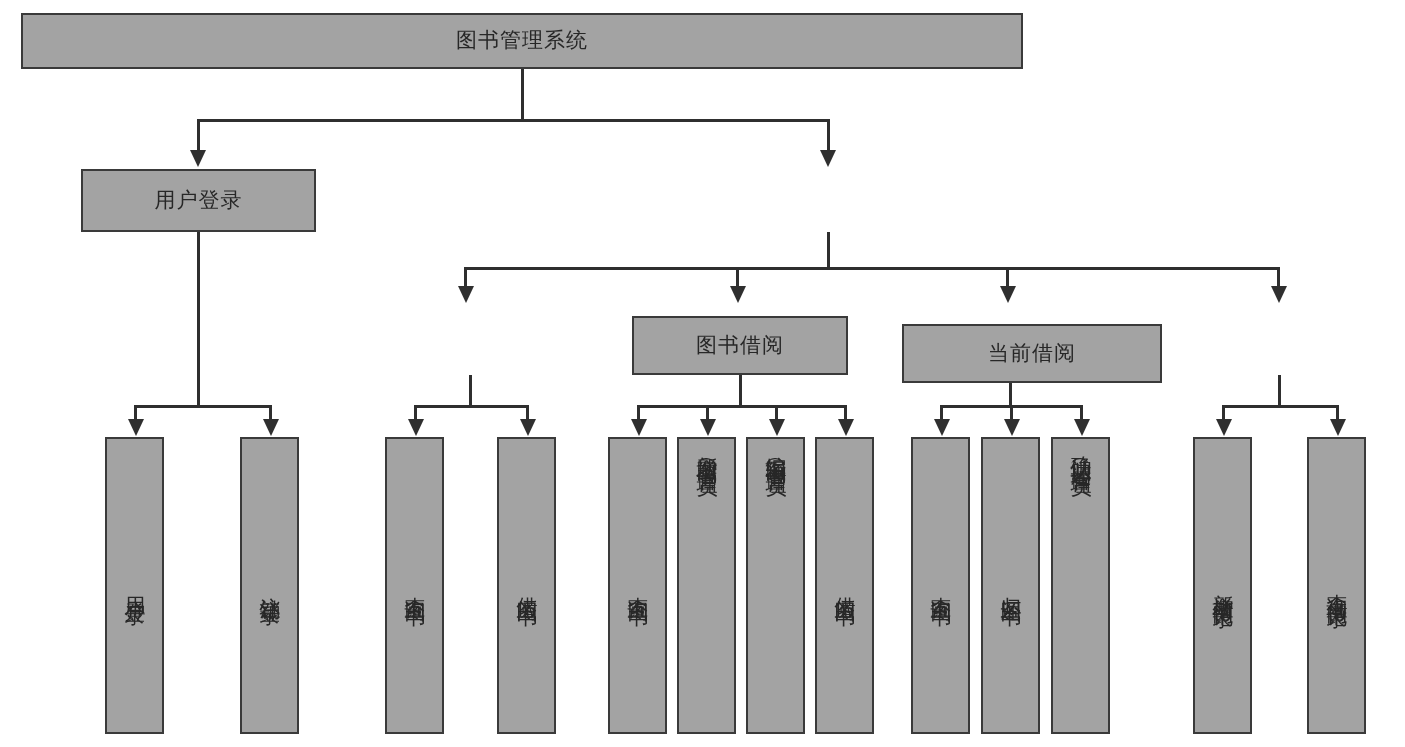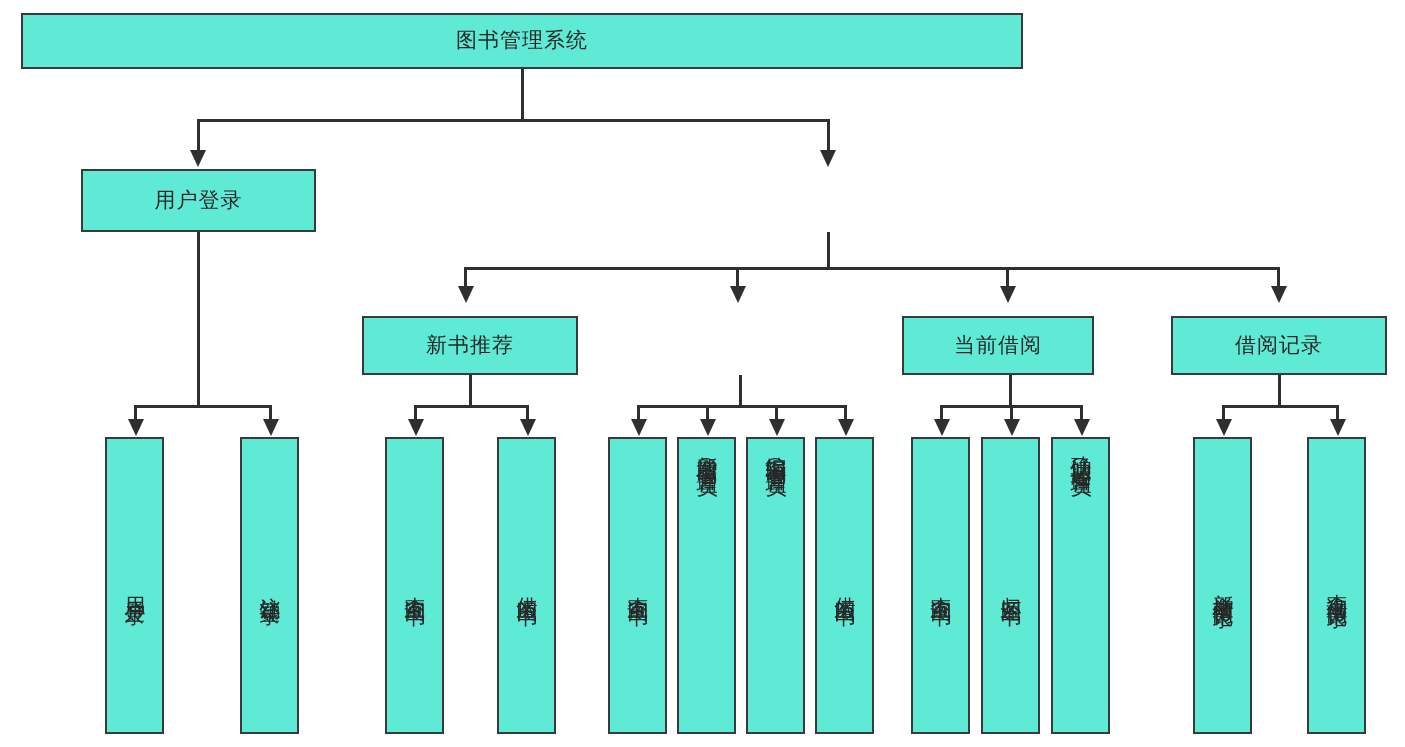--- a/index.html
+++ b/index.html
@@ -16,21 +16,21 @@
     width: 1405px;
     height: 747px;
     background: #ffffff;
     overflow: hidden;
   }
   
   .node {
     position: absolute;
     box-sizing: border-box;
     border: 2.5px solid #3a3a3a;
-    background: #5eead4;
+    background: #a3a3a3;
     color: #2b2b2b;
     display: flex;
     align-items: center;
     justify-content: center;
     z-index: 4;
   }
   .node .label {
     font-size: 21px;
     line-height: 1.12;
     letter-spacing: 1px;
@@ -117,28 +117,25 @@
   <div class="edge h" style="left:464px; top:267px; width:815px;"></div>
   <div class="edge v" style="left:464px; top:267px; height:22px;"></div>
   <div class="arrow" style="left:458px; top:286px;"></div>
   <div class="edge v" style="left:736px; top:267px; height:22px;"></div>
   <div class="arrow" style="left:730px; top:286px;"></div>
   <div class="edge v" style="left:1006px; top:267px; height:22px;"></div>
   <div class="arrow" style="left:1000px; top:286px;"></div>
   <div class="edge v" style="left:1277px; top:267px; height:22px;"></div>
   <div class="arrow" style="left:1271px; top:286px;"></div>
 
-  <div class="node" style="left:362px; top:316px; width:216px; height:59px;">
-    <span class="label">新书推荐</span>
-  </div>
-  <div class="node" style="left:902px; top:316px; width:192px; height:59px;">
+  <div class="node" style="left:632px; top:316px; width:216px; height:59px;">
+    <span class="label">图书借阅</span>
+  </div>
+  <div class="node" style="left:902px; top:324px; width:260px; height:59px;">
     <span class="label">当前借阅</span>
-  </div>
-  <div class="node" style="left:1171px; top:316px; width:216px; height:59px;">
-    <span class="label">借阅记录</span>
   </div>
 
   <div class="edge v" style="left:469px; top:375px; height:32px;"></div>
   <div class="edge h" style="left:414px; top:405px; width:112px;"></div>
   <div class="edge v" style="left:414px; top:405px; height:17px;"></div>
   <div class="arrow" style="left:408px; top:419px;"></div>
   <div class="edge v" style="left:526px; top:405px; height:17px;"></div>
   <div class="arrow" style="left:520px; top:419px;"></div>
 
   <div class="edge v" style="left:739px; top:375px; height:32px;"></div>

